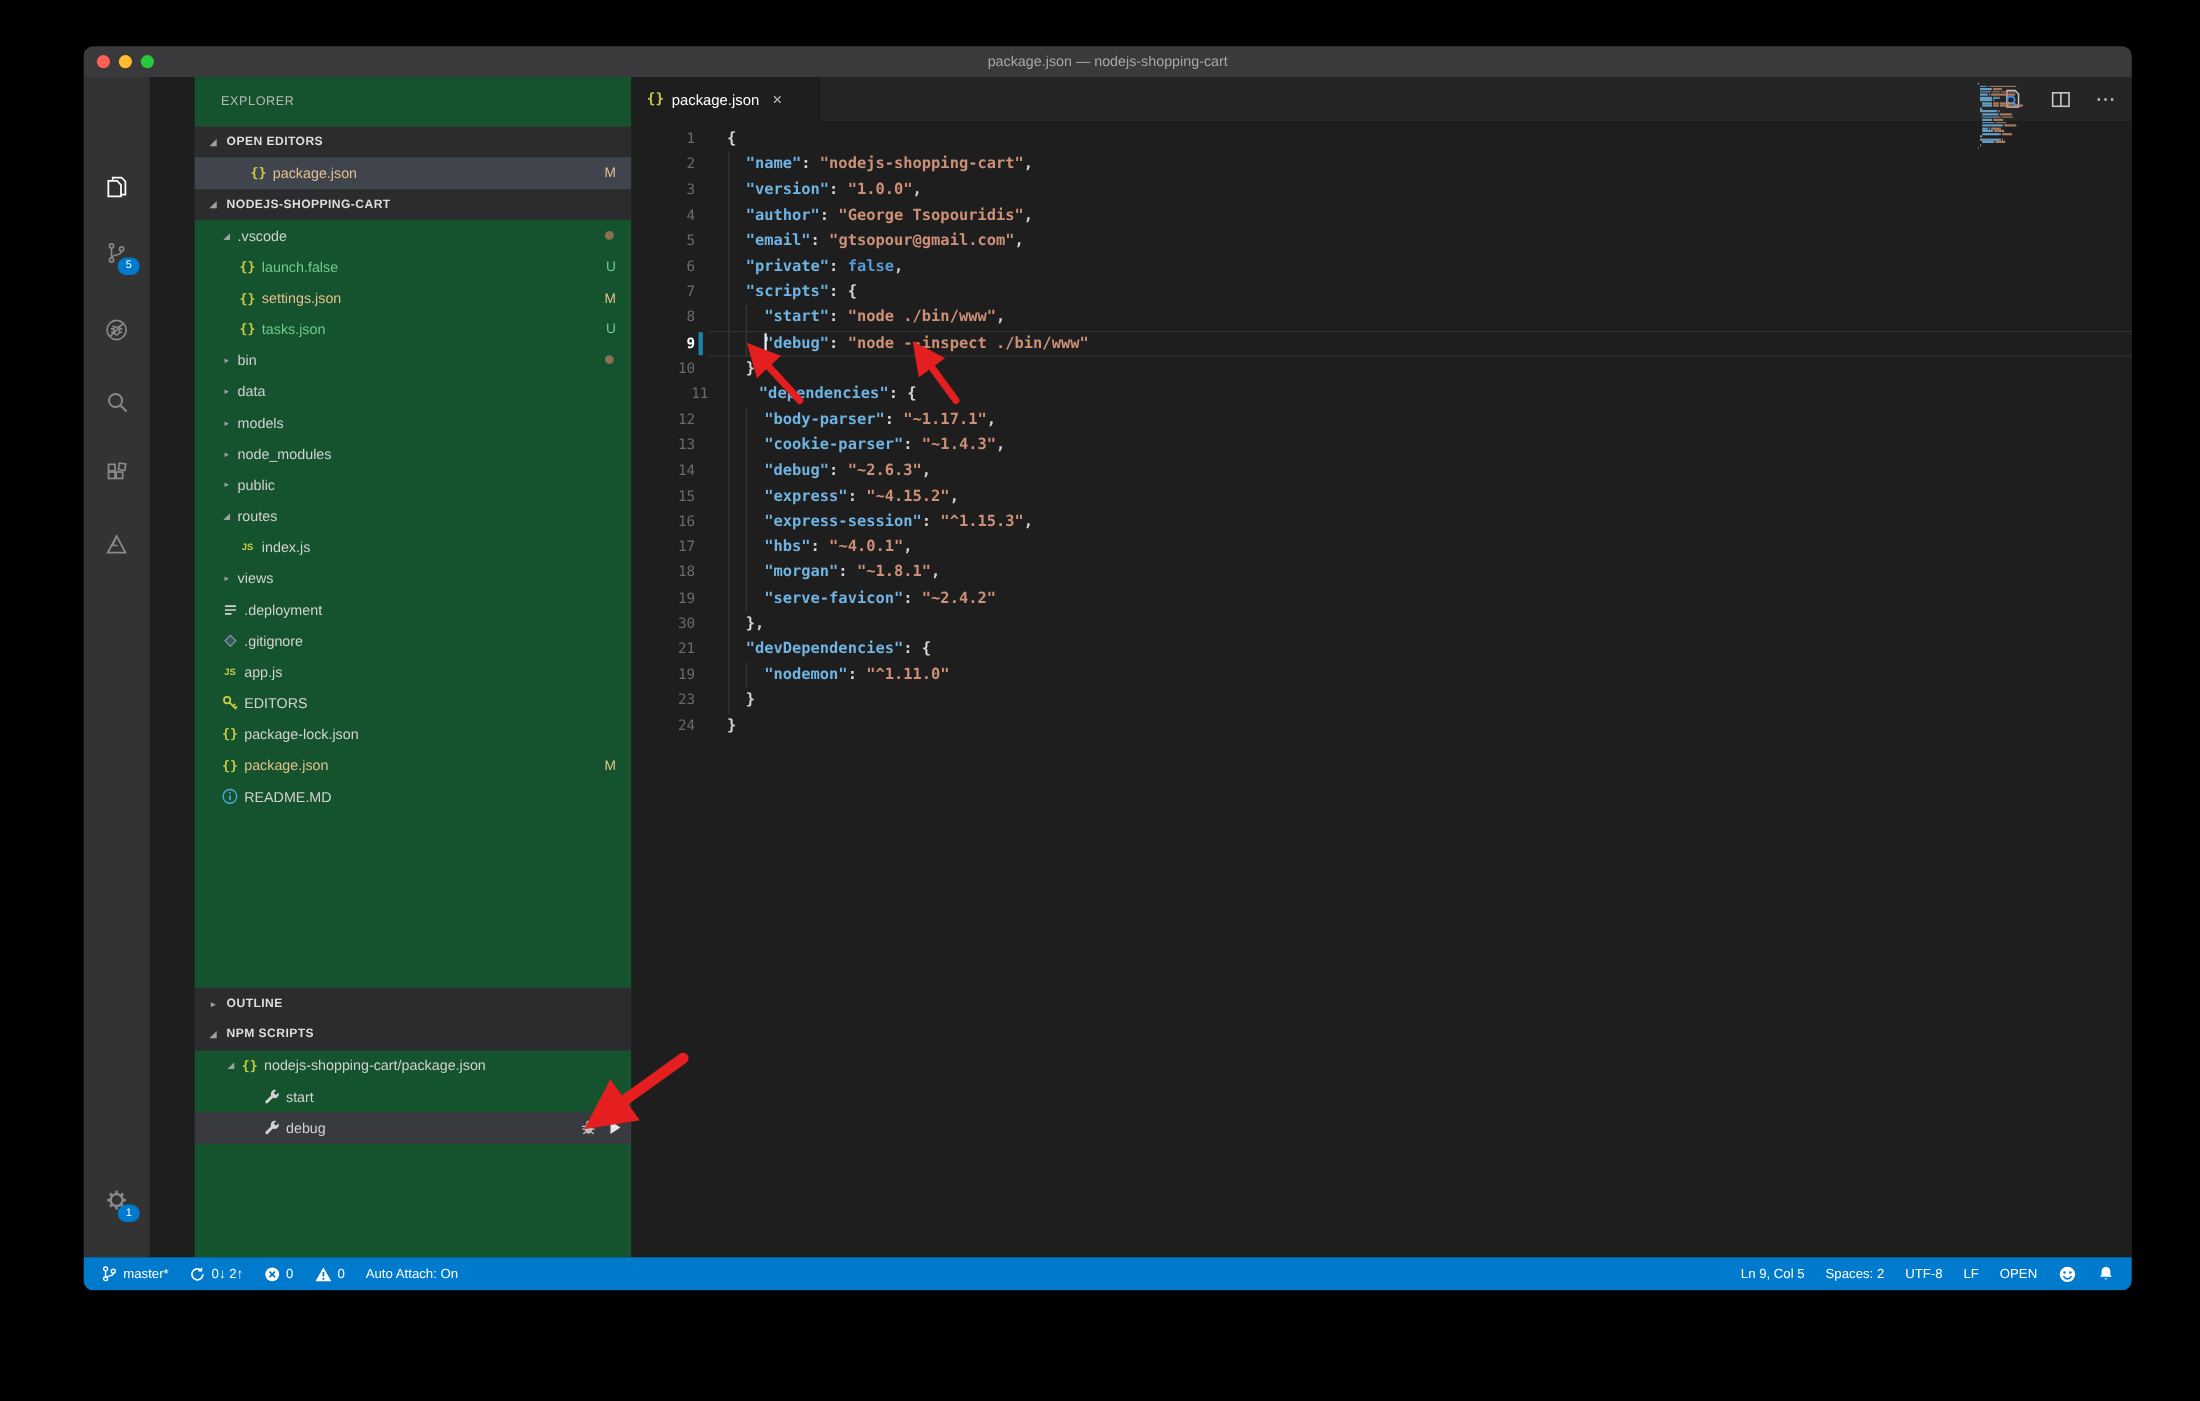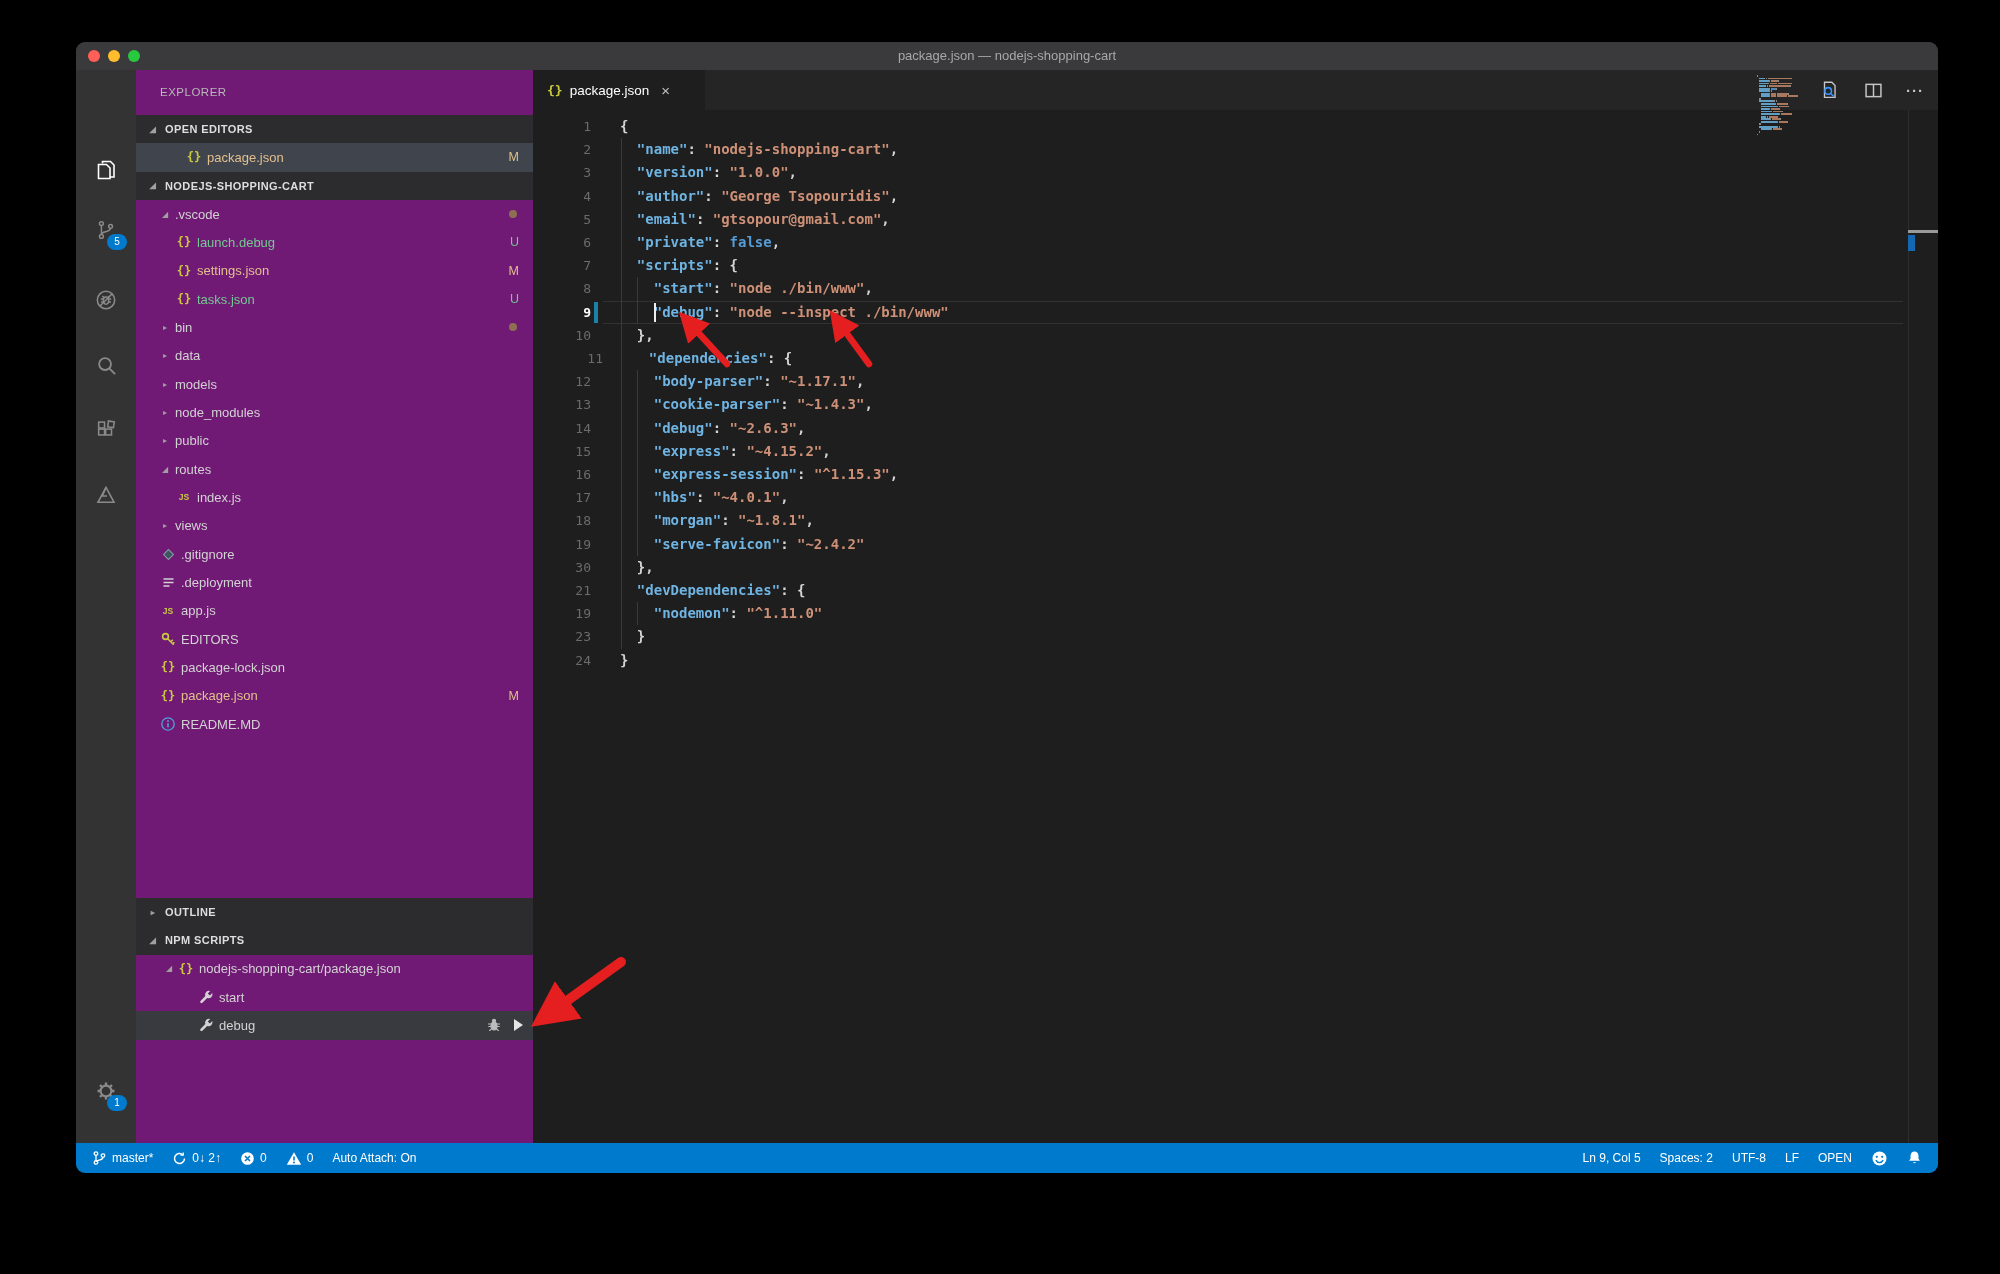--- a/index.html
+++ b/index.html
@@ -12,21 +12,21 @@
     color:#a8a8a8;font-size:13px;}
   .tl{position:absolute;top:8px;width:12px;height:12px;border-radius:50%;}
   
   #main{position:absolute;top:28px;left:0;right:0;bottom:30px;display:flex;}
   #activitybar{width:60px;background:#333333;position:relative;flex:none;}
   .ab-item{position:absolute;left:0;width:60px;height:44px;display:flex;align-items:center;
     justify-content:center;color:#8a8a8a;}
   .ab-item.active{color:#fff;}
   .ab-badge{position:absolute;left:31px;top:26px;min-width:16px;height:16px;border-radius:9px;
     background:#007acc;color:#fff;font-size:10px;line-height:16px;text-align:center;padding:0 2px;}
-  #sidebar{width:397px;background:#701a75;position:relative;flex:none;}
+  #sidebar{width:397px;background:#14532d;position:relative;flex:none;margin-left:41px;}
   #sb-title{position:absolute;top:0;left:0;right:0;height:45px;line-height:45px;padding-left:24px;
     color:#b8b8b8;font-size:11.5px;letter-spacing:.5px;}
   #sb-rows{position:absolute;top:45px;left:0;right:0;}
   #sb-panels{position:absolute;top:828px;left:0;right:0;}
   .row{position:relative;display:flex;align-items:center;height:28.33px;color:#d2d2d2;
     font-size:13px;}
   .row.hdr{background:#2c2c2e;color:#dedede;font-size:11px;font-weight:bold;letter-spacing:.4px;}
   .row.sel{background:#3f444d;}
   .row.hover{background:#393a3f;}
   .twisty{width:14px;text-align:center;font-size:8px;color:#a0a0a0;flex:none;}
@@ -187,21 +187,21 @@
             <span style="width:22px;flex:none"></span>
             <span class="twisty">◢</span>
             <span class="lbl">.vscode</span>
             <span class="dotbadge"></span>
           </div>
           <div class="row">
             <span style="width:38px;flex:none"></span>
             <span class="ficon">
               <span class="file-json">{}</span>
             </span>
-            <span class="lbl c-untr">launch.debug</span>
+            <span class="lbl c-untr">launch.false</span>
             <span class="badge-letter c-untr">U</span>
           </div>
           <div class="row">
             <span style="width:38px;flex:none"></span>
             <span class="ficon">
               <span class="file-json">{}</span>
             </span>
             <span class="lbl c-mod">settings.json</span>
             <span class="badge-letter c-mod">M</span>
           </div>
@@ -252,34 +252,34 @@
             <span class="lbl">index.js</span>
           </div>
           <div class="row">
             <span style="width:22px;flex:none"></span>
             <span class="twisty">▸</span>
             <span class="lbl">views</span>
           </div>
           <div class="row">
             <span style="width:22px;flex:none"></span>
             <span class="ficon">
+              <svg width="15" height="15" viewBox="0 0 15 15" fill="none" stroke="currentColor" stroke-width="1.5">
+                <path d="M2.5 4h10M2.5 7.5h10M2.5 11h6"></path>
+              </svg>
+            </span>
+            <span class="lbl">.deployment</span>
+          </div>
+          <div class="row">
+            <span style="width:22px;flex:none"></span>
+            <span class="ficon">
               <svg width="15" height="15" viewBox="0 0 15 15">
                 <rect x="4" y="4" width="7" height="7" transform="rotate(45 7.5 7.5)" fill="#3d5560" stroke="#8aa0a8"></rect>
               </svg>
             </span>
             <span class="lbl">.gitignore</span>
-          </div>
-          <div class="row">
-            <span style="width:22px;flex:none"></span>
-            <span class="ficon">
-              <svg width="15" height="15" viewBox="0 0 15 15" fill="none" stroke="currentColor" stroke-width="1.5">
-                <path d="M2.5 4h10M2.5 7.5h10M2.5 11h6"></path>
-              </svg>
-            </span>
-            <span class="lbl">.deployment</span>
           </div>
           <div class="row">
             <span style="width:22px;flex:none"></span>
             <span class="ficon">
               <span class="file-js">JS</span>
             </span>
             <span class="lbl">app.js</span>
           </div>
           <div class="row">
             <span style="width:22px;flex:none"></span>

